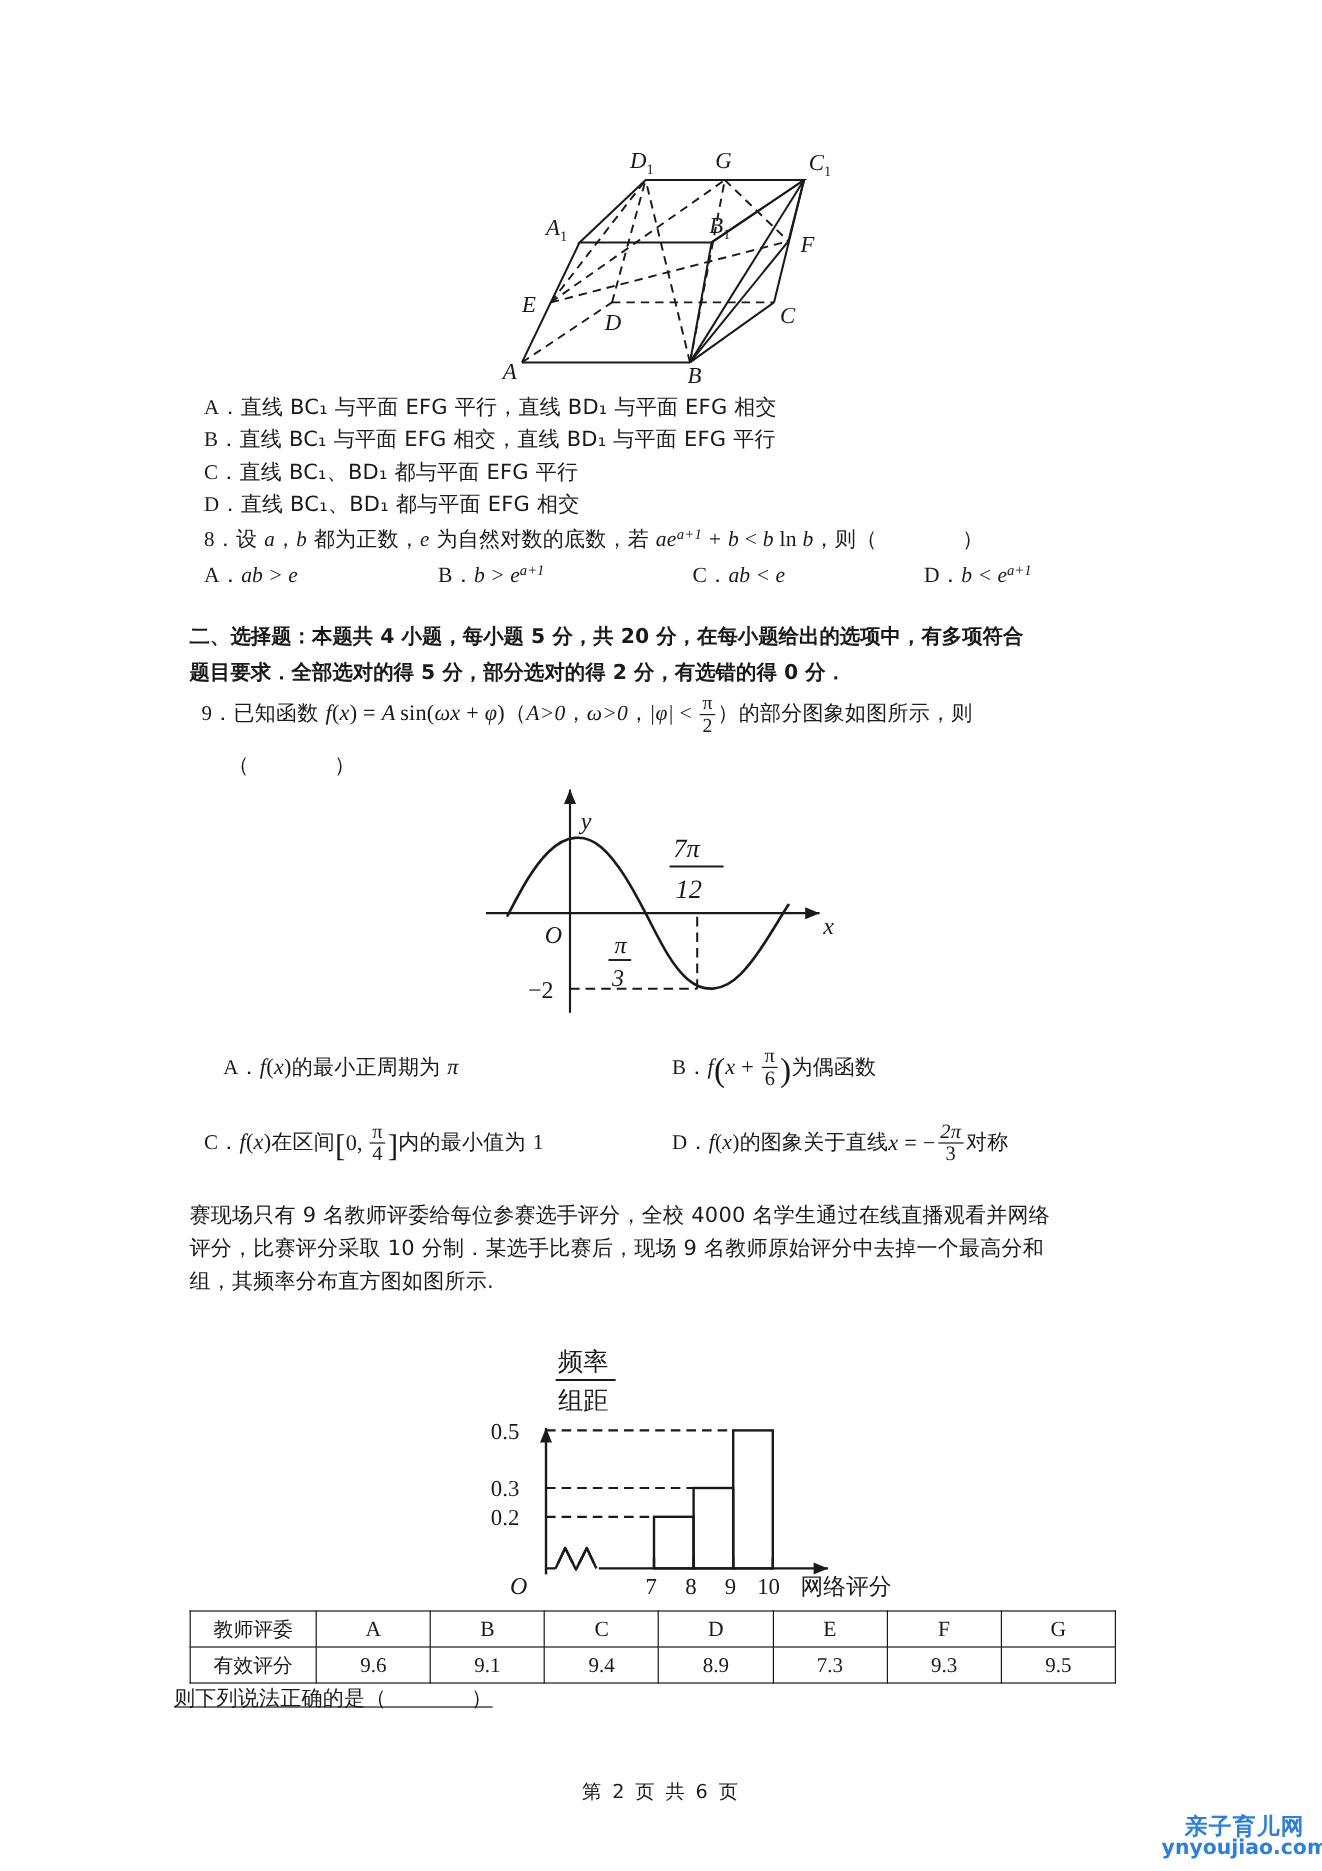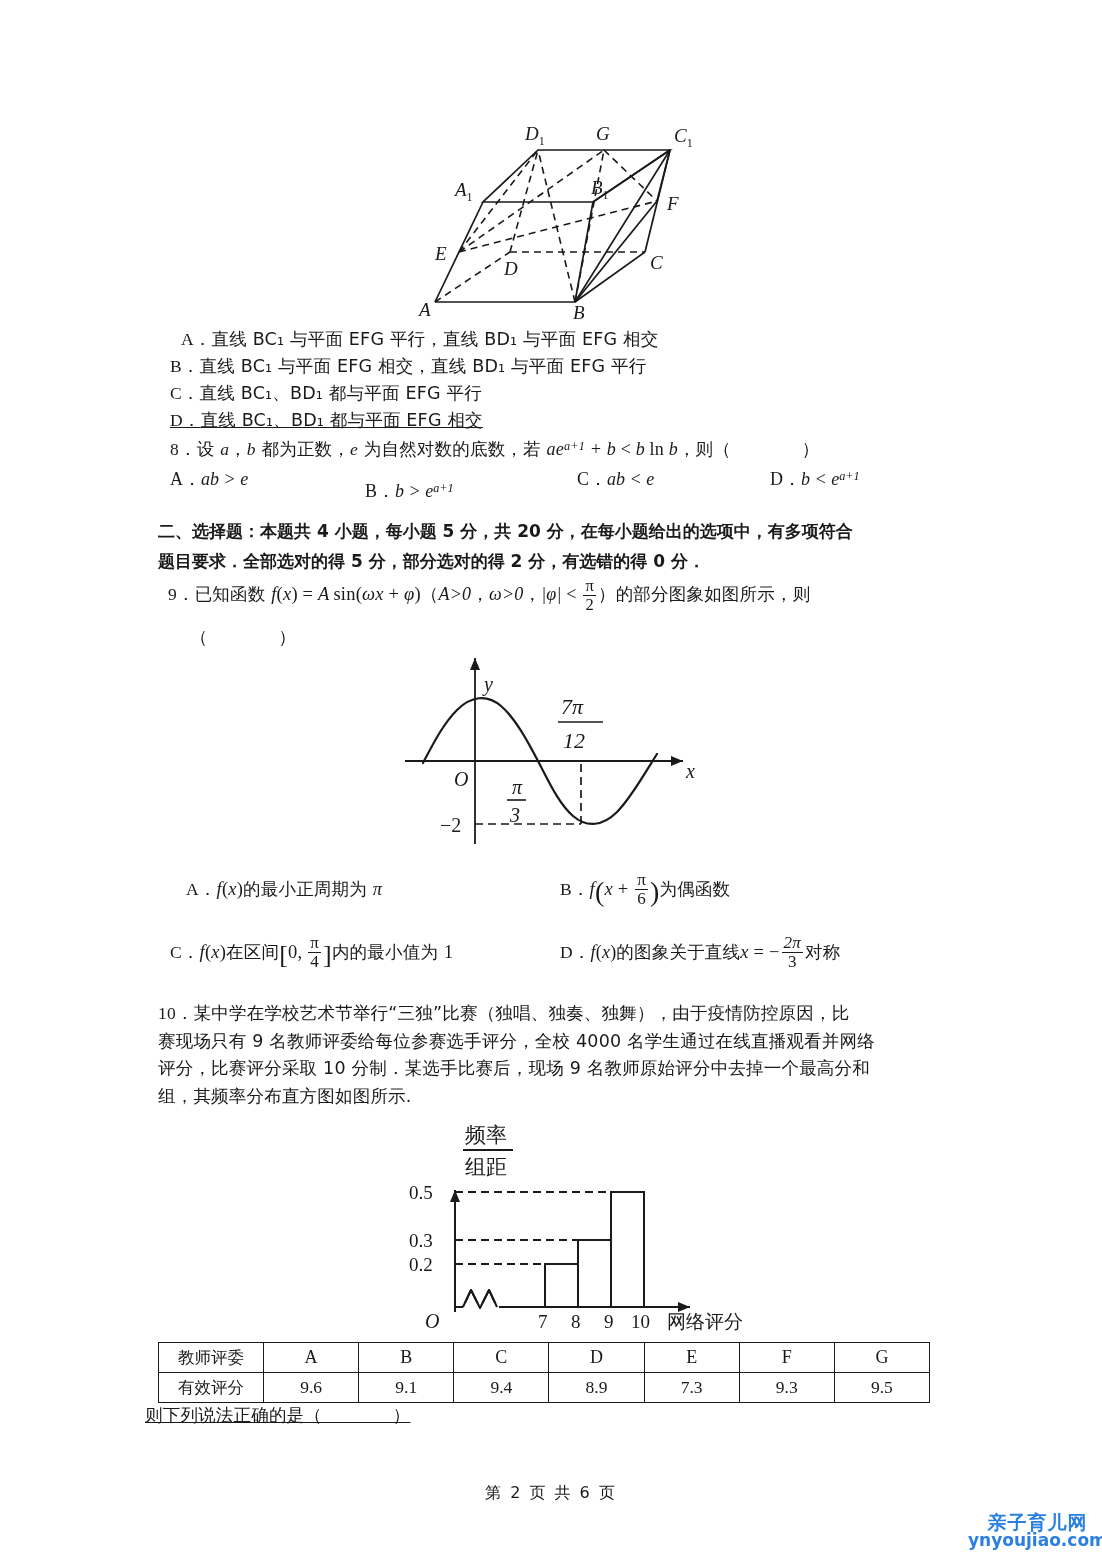--- a/index.html
+++ b/index.html
@@ -113,41 +113,41 @@
       <text class="lbl" x="186" y="82">B<tspan class="lbl-sub" dy="5">1</tspan></text>
       <text class="lbl" x="262" y="98">F</text>
       <text class="lbl" x="30" y="148">E</text>
       <text class="lbl" x="99" y="163">D</text>
       <text class="lbl" x="245" y="157">C</text>
       <text class="lbl" x="14" y="204">A</text>
       <text class="lbl" x="168" y="207">B</text>
     </svg>
   </div>
 
-  <div class="blk opt cn" style="left:170px;top:326px;margin-left:11px;">
+  <div class="blk opt cn" style="left:170px;top:326px;">
     <span class="serif">A．</span><span>直线 BC₁ 与平面 EFG 平行，直线 BD₁ 与平面 EFG 相交</span>
   </div>
   <div class="blk opt cn" style="left:170px;top:353px;">
     <span class="serif">B．</span><span>直线 BC₁ 与平面 EFG 相交，直线 BD₁ 与平面 EFG 平行</span>
   </div>
   <div class="blk opt cn" style="left:170px;top:380px;">
     <span class="serif">C．</span><span>直线 BC₁、BD₁ 都与平面 EFG 平行</span>
   </div>
-  <div class="blk opt cn" style="left:170px;top:407px;text-decoration:underline;">
+  <div class="blk opt cn" style="left:170px;top:407px;">
     <span class="serif">D．</span><span>直线 BC₁、BD₁ 都与平面 EFG 相交</span>
   </div>
 
   <div class="blk cn" style="left:170px;top:437px;font-size:17.5px;white-space:nowrap;">
     <span class="serif">8</span><span class="serif">．</span><span>设 </span><span class="it">a</span><span>，</span><span class="it">b</span><span> 都为正数，</span><span class="it">e</span><span> 为自然对数的底数，若 </span><span class="serif" style="font-size:18px;"><span class="it">ae</span><span class="sup">a+1</span><span class="it"> + b</span> &lt; <span class="it">b</span> ln<span class="it"> b</span></span><span>，则（　　　　）</span>
   </div>
 
   <div class="blk serif" style="left:170px;top:467px;font-size:18px;">
     <span>A．</span><span class="it">ab &gt; e</span>
   </div>
-  <div class="blk serif" style="left:365px;top:467px;font-size:18px;margin-top:12px;">
+  <div class="blk serif" style="left:365px;top:467px;font-size:18px;">
     <span>B．</span><span class="it">b &gt; e<span class="sup">a+1</span></span>
   </div>
   <div class="blk serif" style="left:577px;top:467px;font-size:18px;">
     <span>C．</span><span class="it">ab &lt; e</span>
   </div>
   <div class="blk serif" style="left:770px;top:467px;font-size:18px;">
     <span>D．</span><span class="it">b &lt; e<span class="sup">a+1</span></span>
   </div>
 
   <div class="blk sec-head" style="left:158px;top:516px;width:800px;">
@@ -212,21 +212,20 @@
     <span class="serif">B．</span><span class="serif" style="font-size:18.5px;"><span class="it">f</span><span style="font-size:28px;vertical-align:-6px;">(</span><span class="it">x</span> + <span class="frac"><span class="num">π</span><span class="den">6</span></span><span style="font-size:28px;vertical-align:-6px;">)</span></span><span>为偶函数</span>
   </div>
   <div class="blk cn" style="left:170px;top:935px;white-space:nowrap;">
     <span class="serif">C．</span><span class="serif" style="font-size:18.5px;"><span class="it">f</span>(<span class="it">x</span>)</span><span>在区间</span><span class="serif" style="font-size:18.5px;"><span style="font-size:26px;vertical-align:-5px;">[</span>0, <span class="frac"><span class="num">π</span><span class="den">4</span></span><span style="font-size:26px;vertical-align:-5px;">]</span></span><span>内的最小值为 </span><span class="serif" style="font-size:18px;">1</span>
   </div>
   <div class="blk cn" style="left:560px;top:935px;white-space:nowrap;">
     <span class="serif">D．</span><span class="serif" style="font-size:18px;"><span class="it">f</span>(<span class="it">x</span>)</span><span>的图象关于直线</span><span class="serif" style="font-size:18.5px;"><span class="it">x</span> = −<span class="frac"><span class="num"><span class="it">2π</span></span><span class="den">3</span></span></span><span>对称</span>
   </div>
 
   <div class="blk cn" style="left:158px;top:1000px;width:800px;line-height:27.5px;">
-    <div><span class="serif">10</span><span class="serif">．</span><span>某中学在学校艺术节举行“三独”比赛（独唱、独奏、独舞），由于疫情防控原因，比</span></div>
     <div>赛现场只有 9 名教师评委给每位参赛选手评分，全校 4000 名学生通过在线直播观看并网络</div>
     <div>评分，比赛评分采取 10 分制．某选手比赛后，现场 9 名教师原始评分中去掉一个最高分和</div>
     <div>组，其频率分布直方图如图所示.</div>
   </div>
 
   <div class="figwrap" style="left:385px;top:1112px;">
     <svg width="340" height="218" viewBox="0 0 340 218">
 
       <g stroke="#1a1a1a" fill="none" stroke-width="2">
         <path d="M70,200 L70,78"></path>

